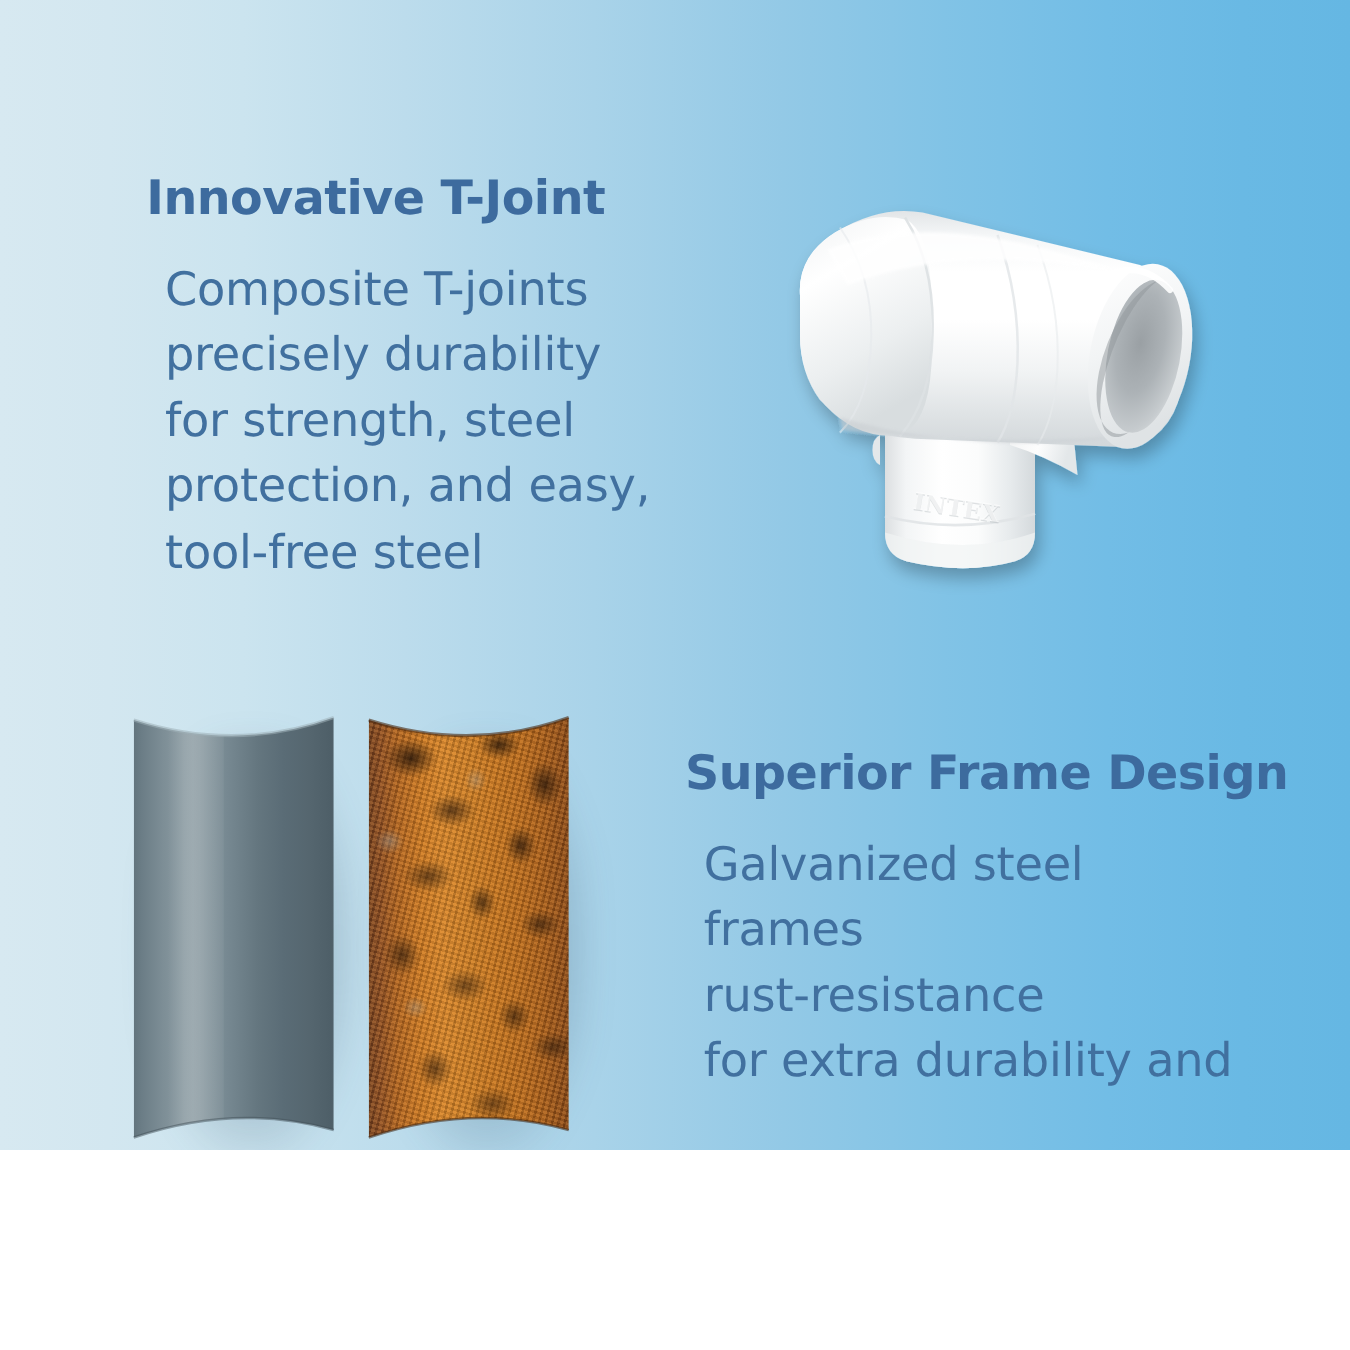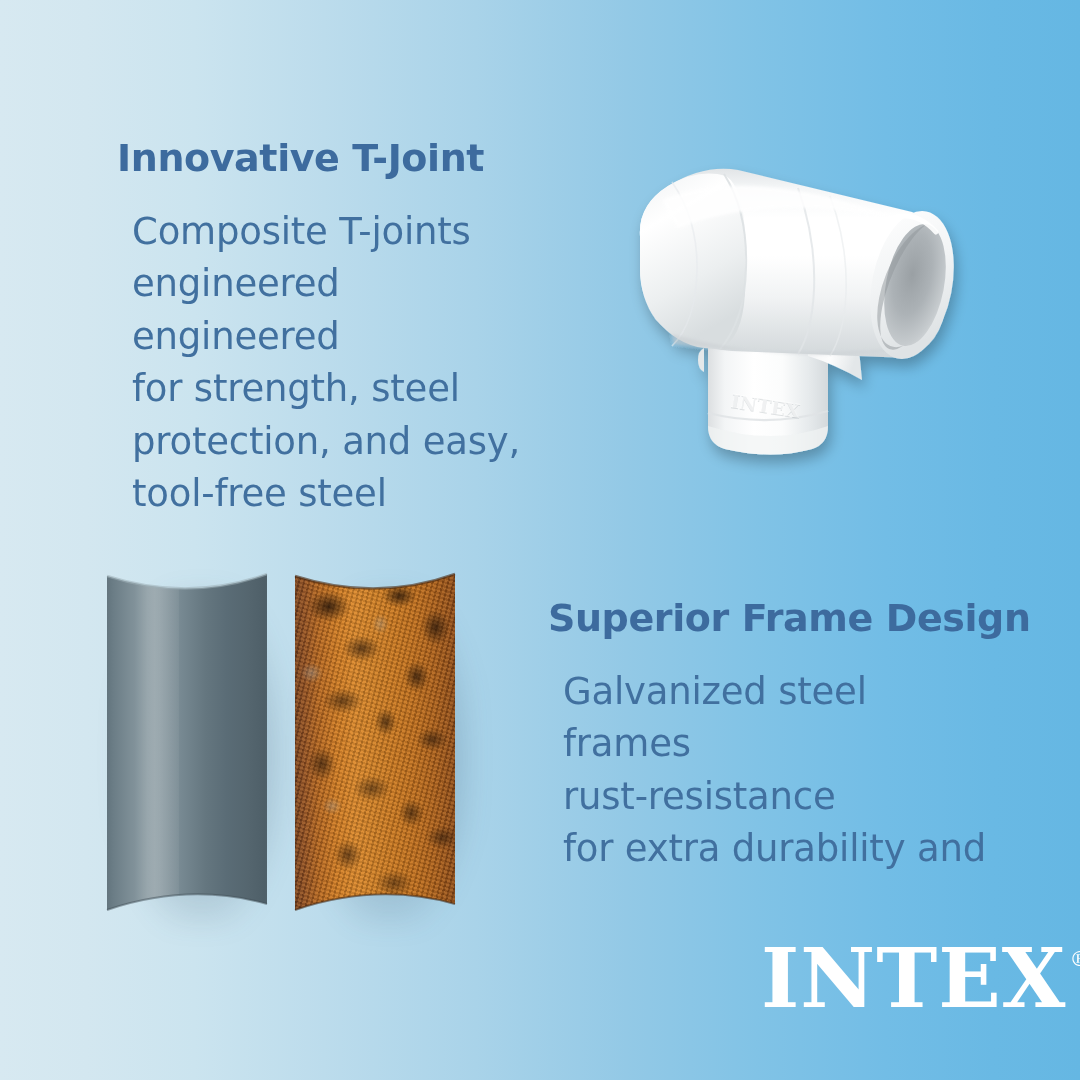--- a/index.html
+++ b/index.html
@@ -4,21 +4,21 @@
 <title>Intex Feature Panel</title>
 <style>
   html, body {
     margin: 0;
     padding: 0;
     background: #ffffff;
   }
   #canvas {
     position: relative;
     width: 1080px;
-    height: 1080px;
+    height: 920px;
     overflow: hidden;
     background: linear-gradient(to right,
       #d7e9f1 0%,
       #d3e7f0 8%,
       #cbe4ef 18%,
       #bcdcec 30%,
       #a9d3e9 44%,
       #93c9e6 58%,
       #81c3e6 70%,
       #72bde6 82%,
@@ -205,21 +205,21 @@
 </style>
 </head>
 <body>
 
 <div id="canvas">
 
   <div class="feature-block" id="block-tjoint">
     <h2 class="feature-heading">Innovative T-Joint</h2>
     <p class="feature-body">
       <span class="ln">Composite T-joints</span>
-      <span class="ln">engineered engineered</span>
+      <span class="ln">precisely durability</span>
       <span class="ln">for strength, steel</span>
       <span class="ln">protection, and easy,</span>
       <span class="ln">tool-free steel</span>
     </p>
   </div>
 
   <div id="tjoint-photo">
     <svg width="380" height="380" viewBox="0 0 380 380" xmlns="http://www.w3.org/2000/svg">
       <defs>
 

